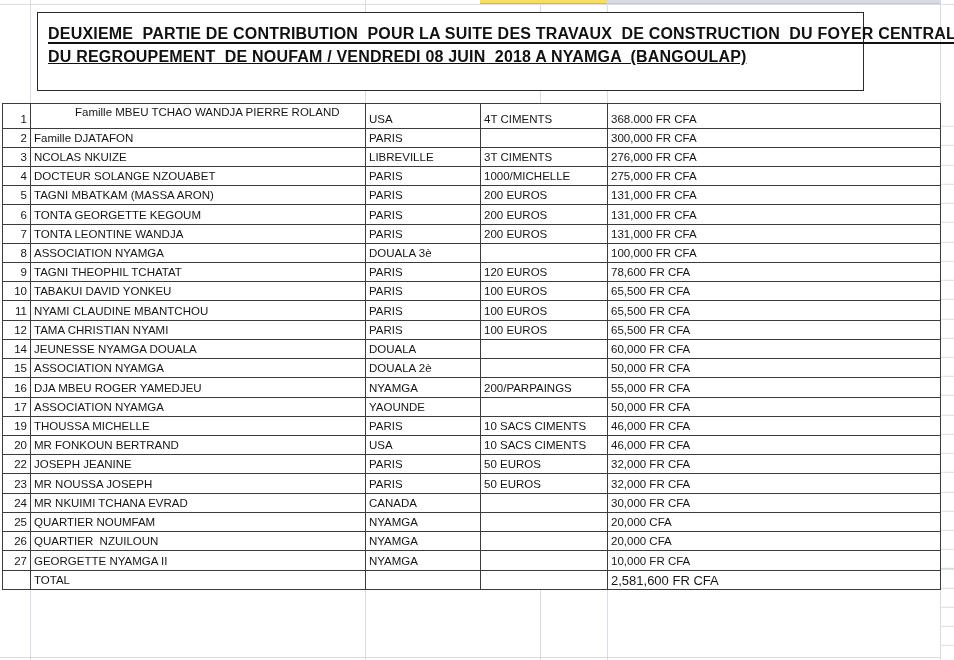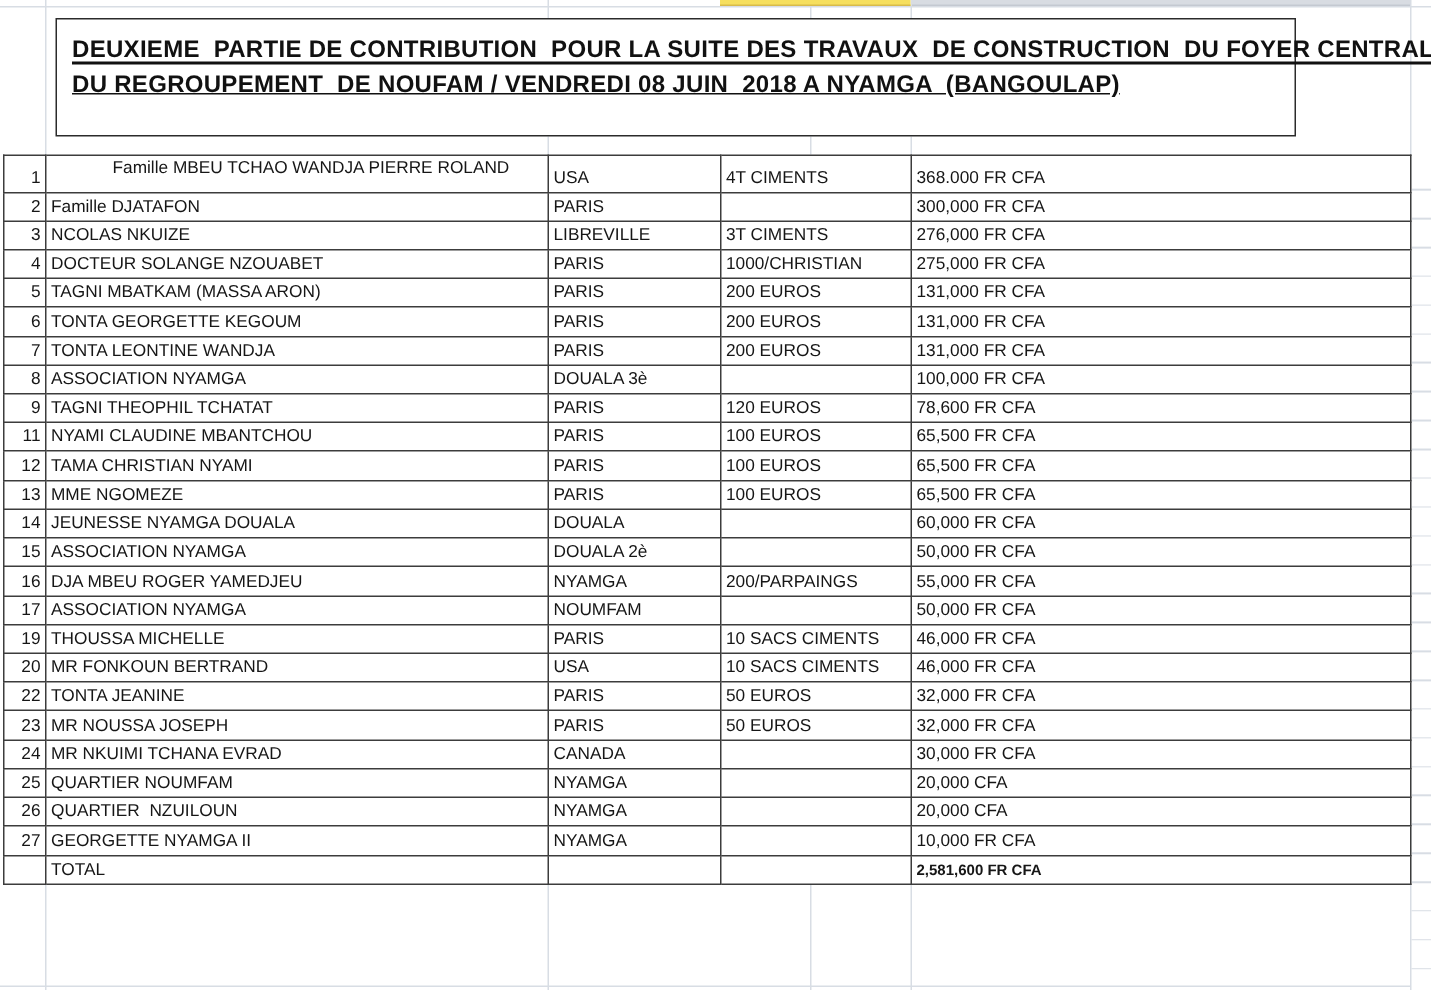--- a/index.html
+++ b/index.html
@@ -61,21 +61,21 @@
   }
   .sheet-table col.c-num    { width: 28px; }
   .sheet-table col.c-name   { width: 335px; }
   .sheet-table col.c-city   { width: 115px; }
   .sheet-table col.c-item   { width: 127px; }
   .sheet-table col.c-amount { width: 333px; }
   .sheet-table tr { height: 19.23px; }
   .sheet-table tr.first { height: 24.5px; }
   .sheet-table tr.first td.name { vertical-align: top; padding-top: 2px; padding-left: 44px; }
   .sheet-table td.num { text-align: right; padding-right: 3px; }
-  .sheet-table td.bold { font-weight: bold; font-size: 10px; }
+  .sheet-table td.bold { font-weight: normal; font-size: 13px; }
 
   .bottom-line { top: 657px; left: 0; width: 940px; }
 </style>
 </head>
 <body>
 
 <div class="vgrid" style="left:30px"></div>
 <div class="vgrid" style="left:365px"></div>
 <div class="vgrid" style="left:540px"></div>
 <div class="vgrid" style="left:607px"></div>
@@ -119,21 +119,21 @@
         <td class="num">3</td>
         <td class="name">NCOLAS NKUIZE</td>
         <td class="city">LIBREVILLE</td>
         <td class="item">3T CIMENTS</td>
         <td class="amount">276,000 FR CFA</td>
       </tr>
       <tr>
         <td class="num">4</td>
         <td class="name">DOCTEUR SOLANGE NZOUABET</td>
         <td class="city">PARIS</td>
-        <td class="item">1000/CHRISTIAN</td>
+        <td class="item">1000/MICHELLE</td>
         <td class="amount">275,000 FR CFA</td>
       </tr>
       <tr>
         <td class="num">5</td>
         <td class="name">TAGNI MBATKAM (MASSA ARON)</td>
         <td class="city">PARIS</td>
         <td class="item">200 EUROS</td>
         <td class="amount">131,000 FR CFA</td>
       </tr>
       <tr>
@@ -158,36 +158,36 @@
         <td class="amount">100,000 FR CFA</td>
       </tr>
       <tr>
         <td class="num">9</td>
         <td class="name">TAGNI THEOPHIL TCHATAT</td>
         <td class="city">PARIS</td>
         <td class="item">120 EUROS</td>
         <td class="amount">78,600 FR CFA</td>
       </tr>
       <tr>
+        <td class="num">10</td>
+        <td class="name">TABAKUI DAVID YONKEU</td>
+        <td class="city">PARIS</td>
+        <td class="item">100 EUROS</td>
+        <td class="amount">65,500 FR CFA</td>
+      </tr>
+      <tr>
         <td class="num">11</td>
         <td class="name">NYAMI CLAUDINE MBANTCHOU</td>
         <td class="city">PARIS</td>
         <td class="item">100 EUROS</td>
         <td class="amount">65,500 FR CFA</td>
       </tr>
       <tr>
         <td class="num">12</td>
         <td class="name">TAMA CHRISTIAN NYAMI</td>
-        <td class="city">PARIS</td>
-        <td class="item">100 EUROS</td>
-        <td class="amount">65,500 FR CFA</td>
-      </tr>
-      <tr>
-        <td class="num">13</td>
-        <td class="name">MME NGOMEZE</td>
         <td class="city">PARIS</td>
         <td class="item">100 EUROS</td>
         <td class="amount">65,500 FR CFA</td>
       </tr>
       <tr>
         <td class="num">14</td>
         <td class="name">JEUNESSE NYAMGA DOUALA</td>
         <td class="city">DOUALA</td>
         <td class="item"></td>
         <td class="amount">60,000 FR CFA</td>
@@ -202,41 +202,41 @@
       <tr>
         <td class="num">16</td>
         <td class="name">DJA MBEU ROGER YAMEDJEU</td>
         <td class="city">NYAMGA</td>
         <td class="item">200/PARPAINGS</td>
         <td class="amount">55,000 FR CFA</td>
       </tr>
       <tr>
         <td class="num">17</td>
         <td class="name">ASSOCIATION NYAMGA</td>
-        <td class="city">NOUMFAM</td>
+        <td class="city">YAOUNDE</td>
         <td class="item"></td>
         <td class="amount">50,000 FR CFA</td>
       </tr>
       <tr>
         <td class="num">19</td>
         <td class="name">THOUSSA MICHELLE</td>
         <td class="city">PARIS</td>
         <td class="item">10 SACS CIMENTS</td>
         <td class="amount">46,000 FR CFA</td>
       </tr>
       <tr>
         <td class="num">20</td>
         <td class="name">MR FONKOUN BERTRAND</td>
         <td class="city">USA</td>
         <td class="item">10 SACS CIMENTS</td>
         <td class="amount">46,000 FR CFA</td>
       </tr>
       <tr>
         <td class="num">22</td>
-        <td class="name">TONTA JEANINE</td>
+        <td class="name">JOSEPH JEANINE</td>
         <td class="city">PARIS</td>
         <td class="item">50 EUROS</td>
         <td class="amount">32,000 FR CFA</td>
       </tr>
       <tr>
         <td class="num">23</td>
         <td class="name">MR NOUSSA JOSEPH</td>
         <td class="city">PARIS</td>
         <td class="item">50 EUROS</td>
         <td class="amount">32,000 FR CFA</td>

